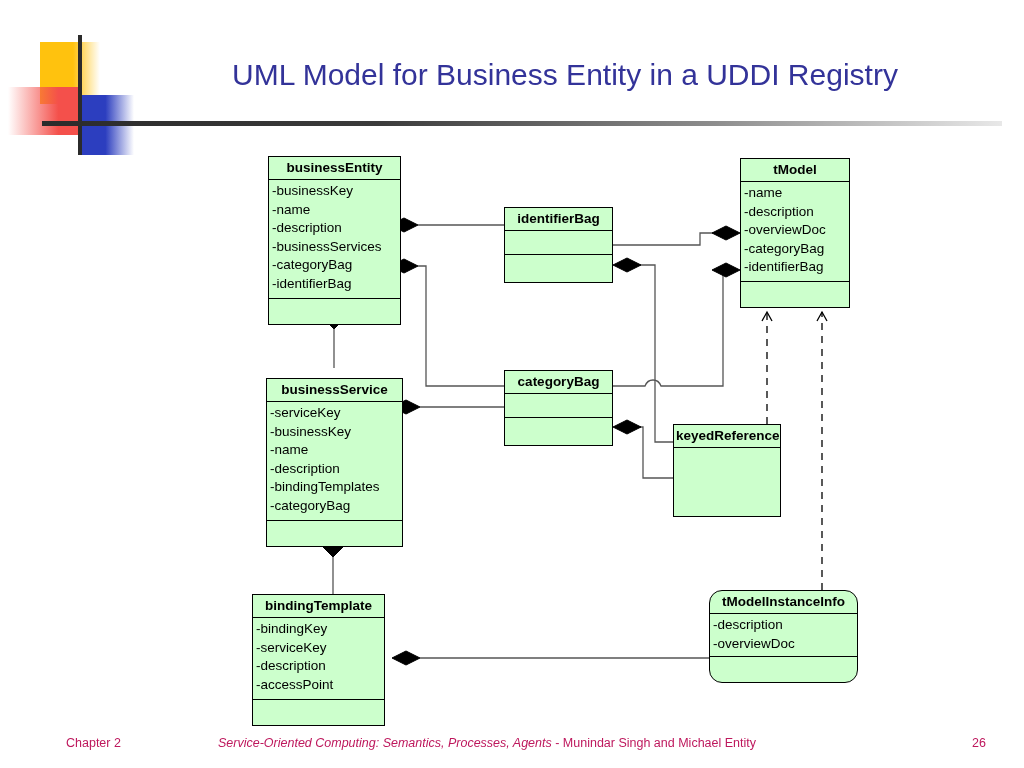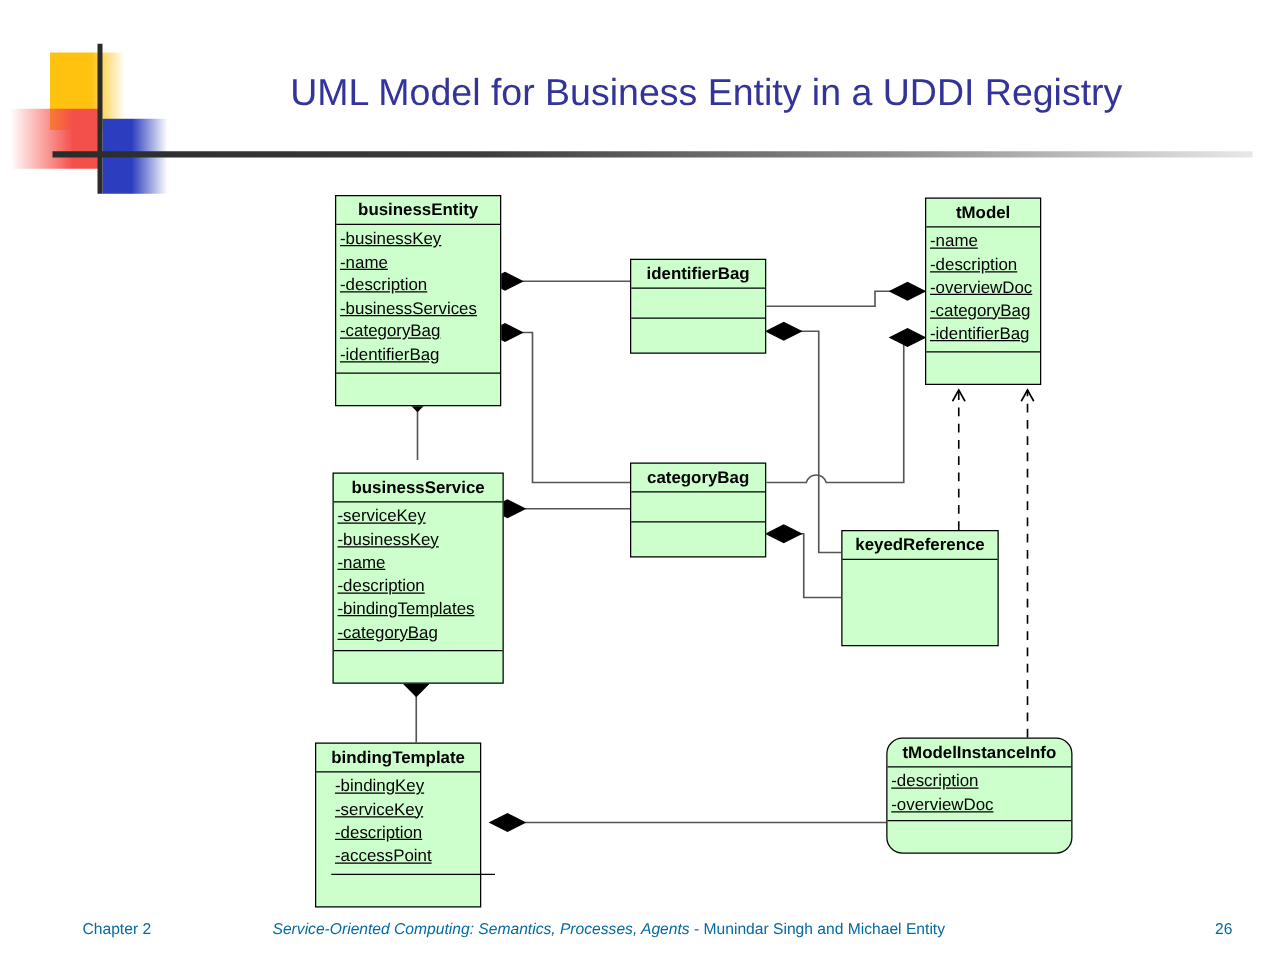--- a/index.html
+++ b/index.html
@@ -94,40 +94,39 @@
     font-size: 13.5px;
     padding: 3px 2px 4px 2px;
     border-bottom: 1.5px solid #000000;
     white-space: nowrap;
   }
   .uml-attrs {
     box-sizing: border-box;
     width: 100%;
     border-bottom: 1.5px solid #000000;
     padding: 2px 0 2px 3px;
-    text-decoration: underline;
   }
   .uml-attrs .attr {
     display: block;
     line-height: 18.5px;
     white-space: nowrap;
     font-size: 13.5px;
   }
   .uml-ops {
     box-sizing: border-box;
     width: 100%;
   }
 
   
   #footer {
     position: absolute;
     left: 0; top: 733px;
     width: 1024px; height: 26px;
     font-size: 12.5px;
-    color: #0369a1;
+    color: #be185d;
   }
   #footer-chapter { position: absolute; left: 66px; top: 3px; white-space: nowrap; }
   #footer-center  { position: absolute; left: 218px; top: 3px; white-space: nowrap; }
   #footer-center .bk-title { font-style: italic; margin-top: 20px; }
   #footer-page    { position: absolute; left: 972px; top: 3px; white-space: nowrap; }
 </style>
 </head>
 <body>
 
 <div id="slide-header">
@@ -211,54 +210,54 @@
       <span class="attr">-name</span>
       <span class="attr">-description</span>
       <span class="attr">-bindingTemplates</span>
       <span class="attr">-categoryBag</span>
     </div>
     <div class="uml-ops"></div>
   </div>
 
   <div class="uml-class" style="left:252px; top:594px; width:133px; height:132px;">
     <div class="uml-name">bindingTemplate</div>
-    <div class="uml-attrs" style="height:82px;margin-left:12px;">
+    <div class="uml-attrs" style="height:82px;">
       <span class="attr">-bindingKey</span>
       <span class="attr">-serviceKey</span>
       <span class="attr">-description</span>
       <span class="attr">-accessPoint</span>
     </div>
     <div class="uml-ops"></div>
   </div>
 
   <div class="uml-class" style="left:504px; top:207px; width:109px; height:76px;">
     <div class="uml-name">identifierBag</div>
     <div class="uml-attrs" style="height:24px;"></div>
     <div class="uml-ops"></div>
   </div>
 
   <div class="uml-class" style="left:504px; top:370px; width:109px; height:76px;">
     <div class="uml-name">categoryBag</div>
     <div class="uml-attrs" style="height:24px;"></div>
     <div class="uml-ops"></div>
   </div>
 
-  <div class="uml-class" style="left:740px; top:158px; width:93px; height:150px;">
+  <div class="uml-class" style="left:740px; top:158px; width:110px; height:150px;">
     <div class="uml-name">tModel</div>
     <div class="uml-attrs" style="height:100px;">
       <span class="attr">-name</span>
       <span class="attr">-description</span>
       <span class="attr">-overviewDoc</span>
       <span class="attr">-categoryBag</span>
       <span class="attr">-identifierBag</span>
     </div>
     <div class="uml-ops"></div>
   </div>
 
-  <div class="uml-class" style="left:673px; top:424px; width:126px; height:93px;">
+  <div class="uml-class" style="left:673px; top:424px; width:108px; height:93px;">
     <div class="uml-name">keyedReference</div>
     <div class="uml-ops"></div>
   </div>
 
   <div class="uml-class" style="left:709px; top:590px; width:149px; height:93px;border-radius:13px;">
     <div class="uml-name">tModelInstanceInfo</div>
     <div class="uml-attrs" style="height:43px;">
       <span class="attr">-description</span>
       <span class="attr">-overviewDoc</span>
     </div>

